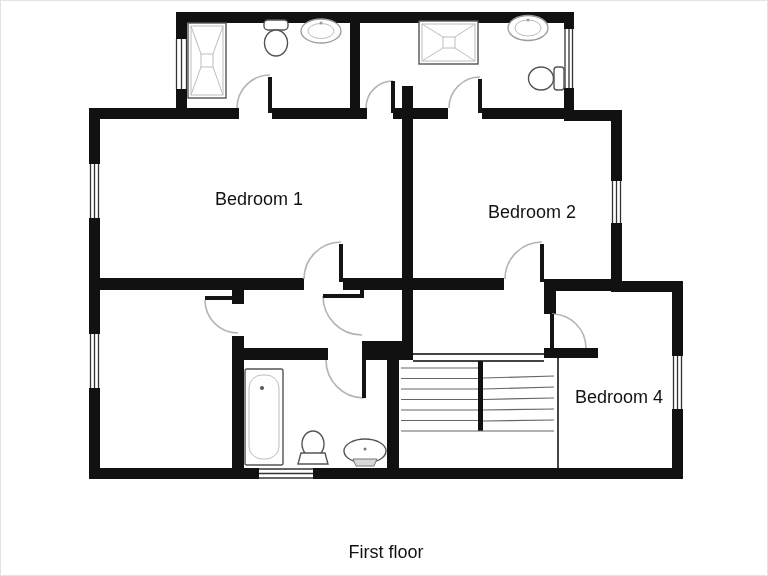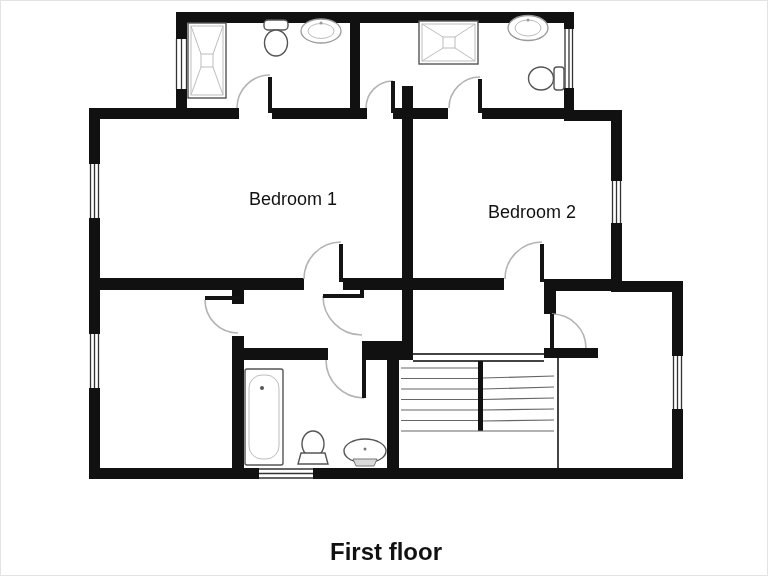--- a/index.html
+++ b/index.html
@@ -24,21 +24,21 @@
   .fixline{stroke:var(--fix);stroke-width:1.4;fill:#ffffff;}
   .fixlight{stroke:#9a9a9a;stroke-width:1.3;fill:#ffffff;}
   .fixinner{stroke:#bdbdbd;stroke-width:1;fill:none;}
   .tread{stroke:#666;stroke-width:1.2;}
   .room-label{
     position:absolute;transform:translate(-50%,-50%);
     font-size:18px;color:var(--text);white-space:nowrap;letter-spacing:0px;
   }
   .caption{
     position:absolute;transform:translate(-50%,-50%);
-    font-size:24px;color:var(--text);white-space:nowrap;font-weight:bold;
+    font-size:18px;color:var(--text);white-space:nowrap;
   }
 </style>
 </head>
 <body>
 
 <div id="stage">
 
   <svg id="plan-svg" width="768" height="576" viewBox="0 0 768 576">
 
     <g>
@@ -239,16 +239,17 @@
       <line class="tread" x1="400" y1="419.5" x2="477" y2="419.5"></line>
       <line class="tread" x1="482" y1="377" x2="553" y2="375"></line>
       <line class="tread" x1="482" y1="388" x2="553" y2="386"></line>
       <line class="tread" x1="482" y1="398.5" x2="553" y2="397"></line>
       <line class="tread" x1="482" y1="409" x2="553" y2="408"></line>
       <line class="tread" x1="482" y1="420" x2="553" y2="419"></line>
       <line class="tread" x1="400" y1="430" x2="553" y2="430"></line>
     </g>
   </svg>
 
-  <div class="room-label" style="left:258px;top:198px;margin-left:34px;">Bedroom 1</div>
+  <div class="room-label" style="left:258px;top:198px;">Bedroom 1</div>
   <div class="room-label" style="left:531px;top:211px;">Bedroom 2</div>
+  <div class="room-label" style="left:618px;top:396px;">Bedroom 4</div>
   <div class="caption" style="left:385px;top:551px;">First floor</div>
 </div>
 
 </body></html>

